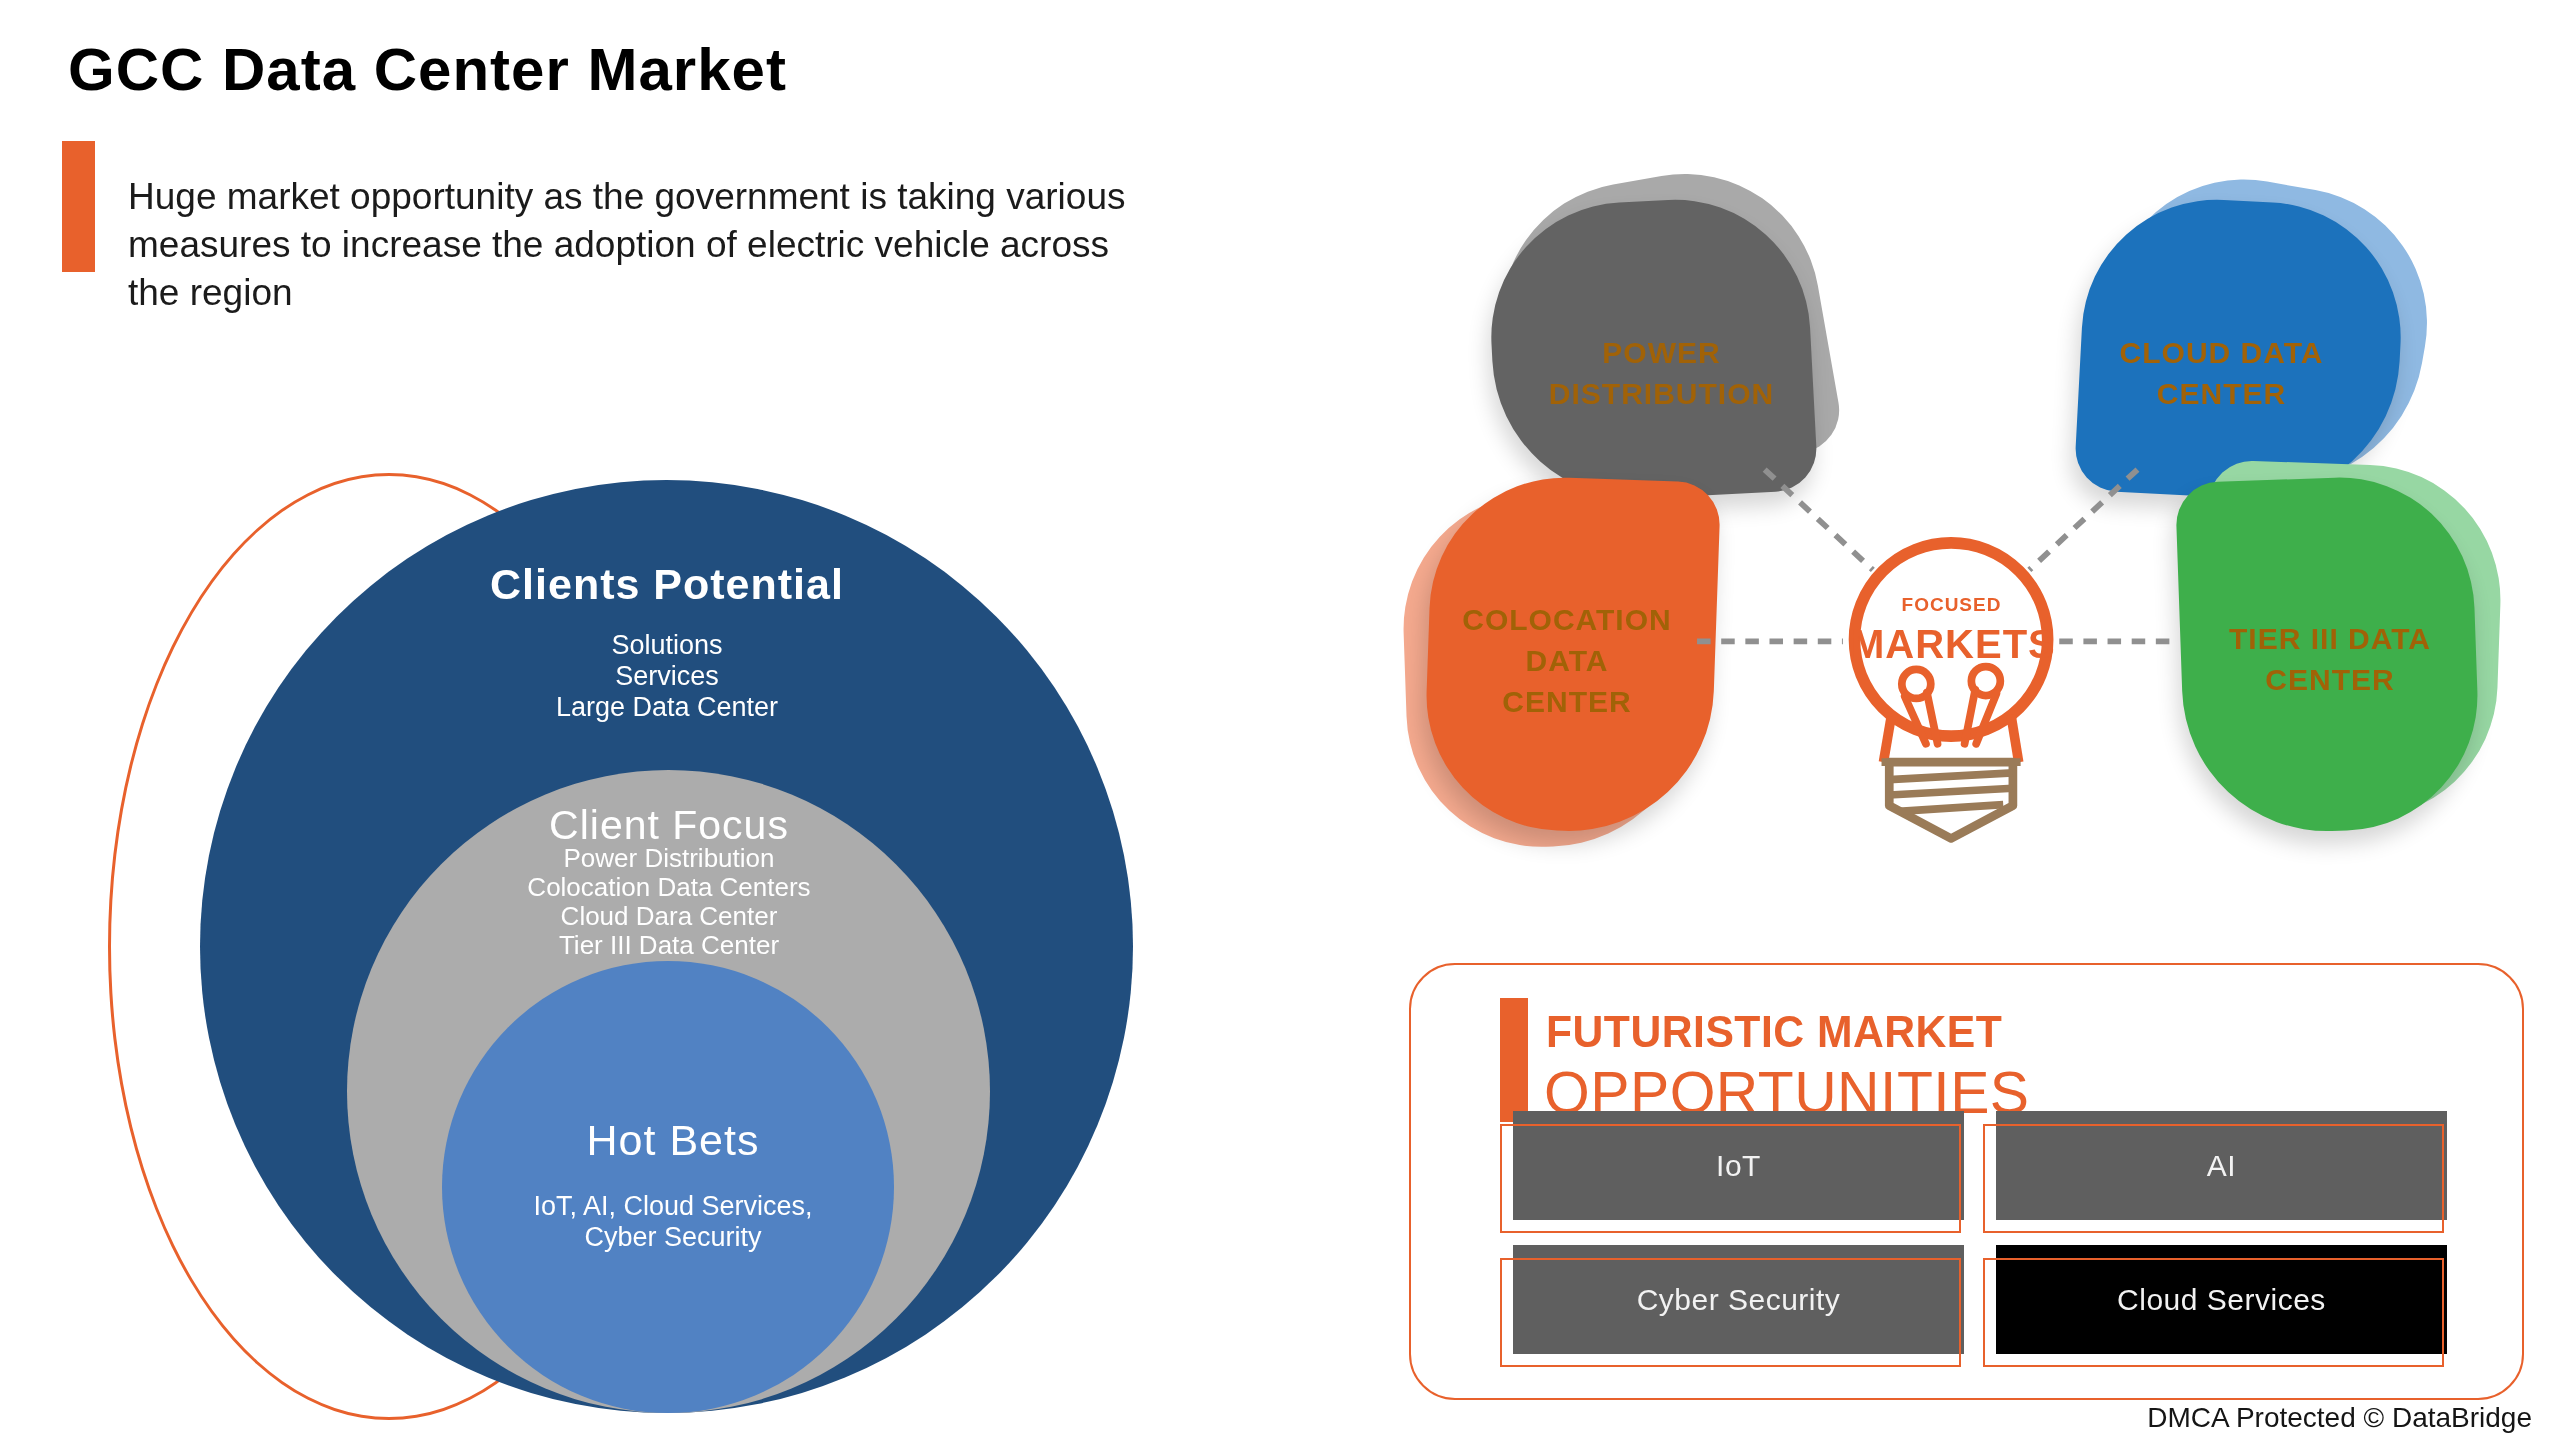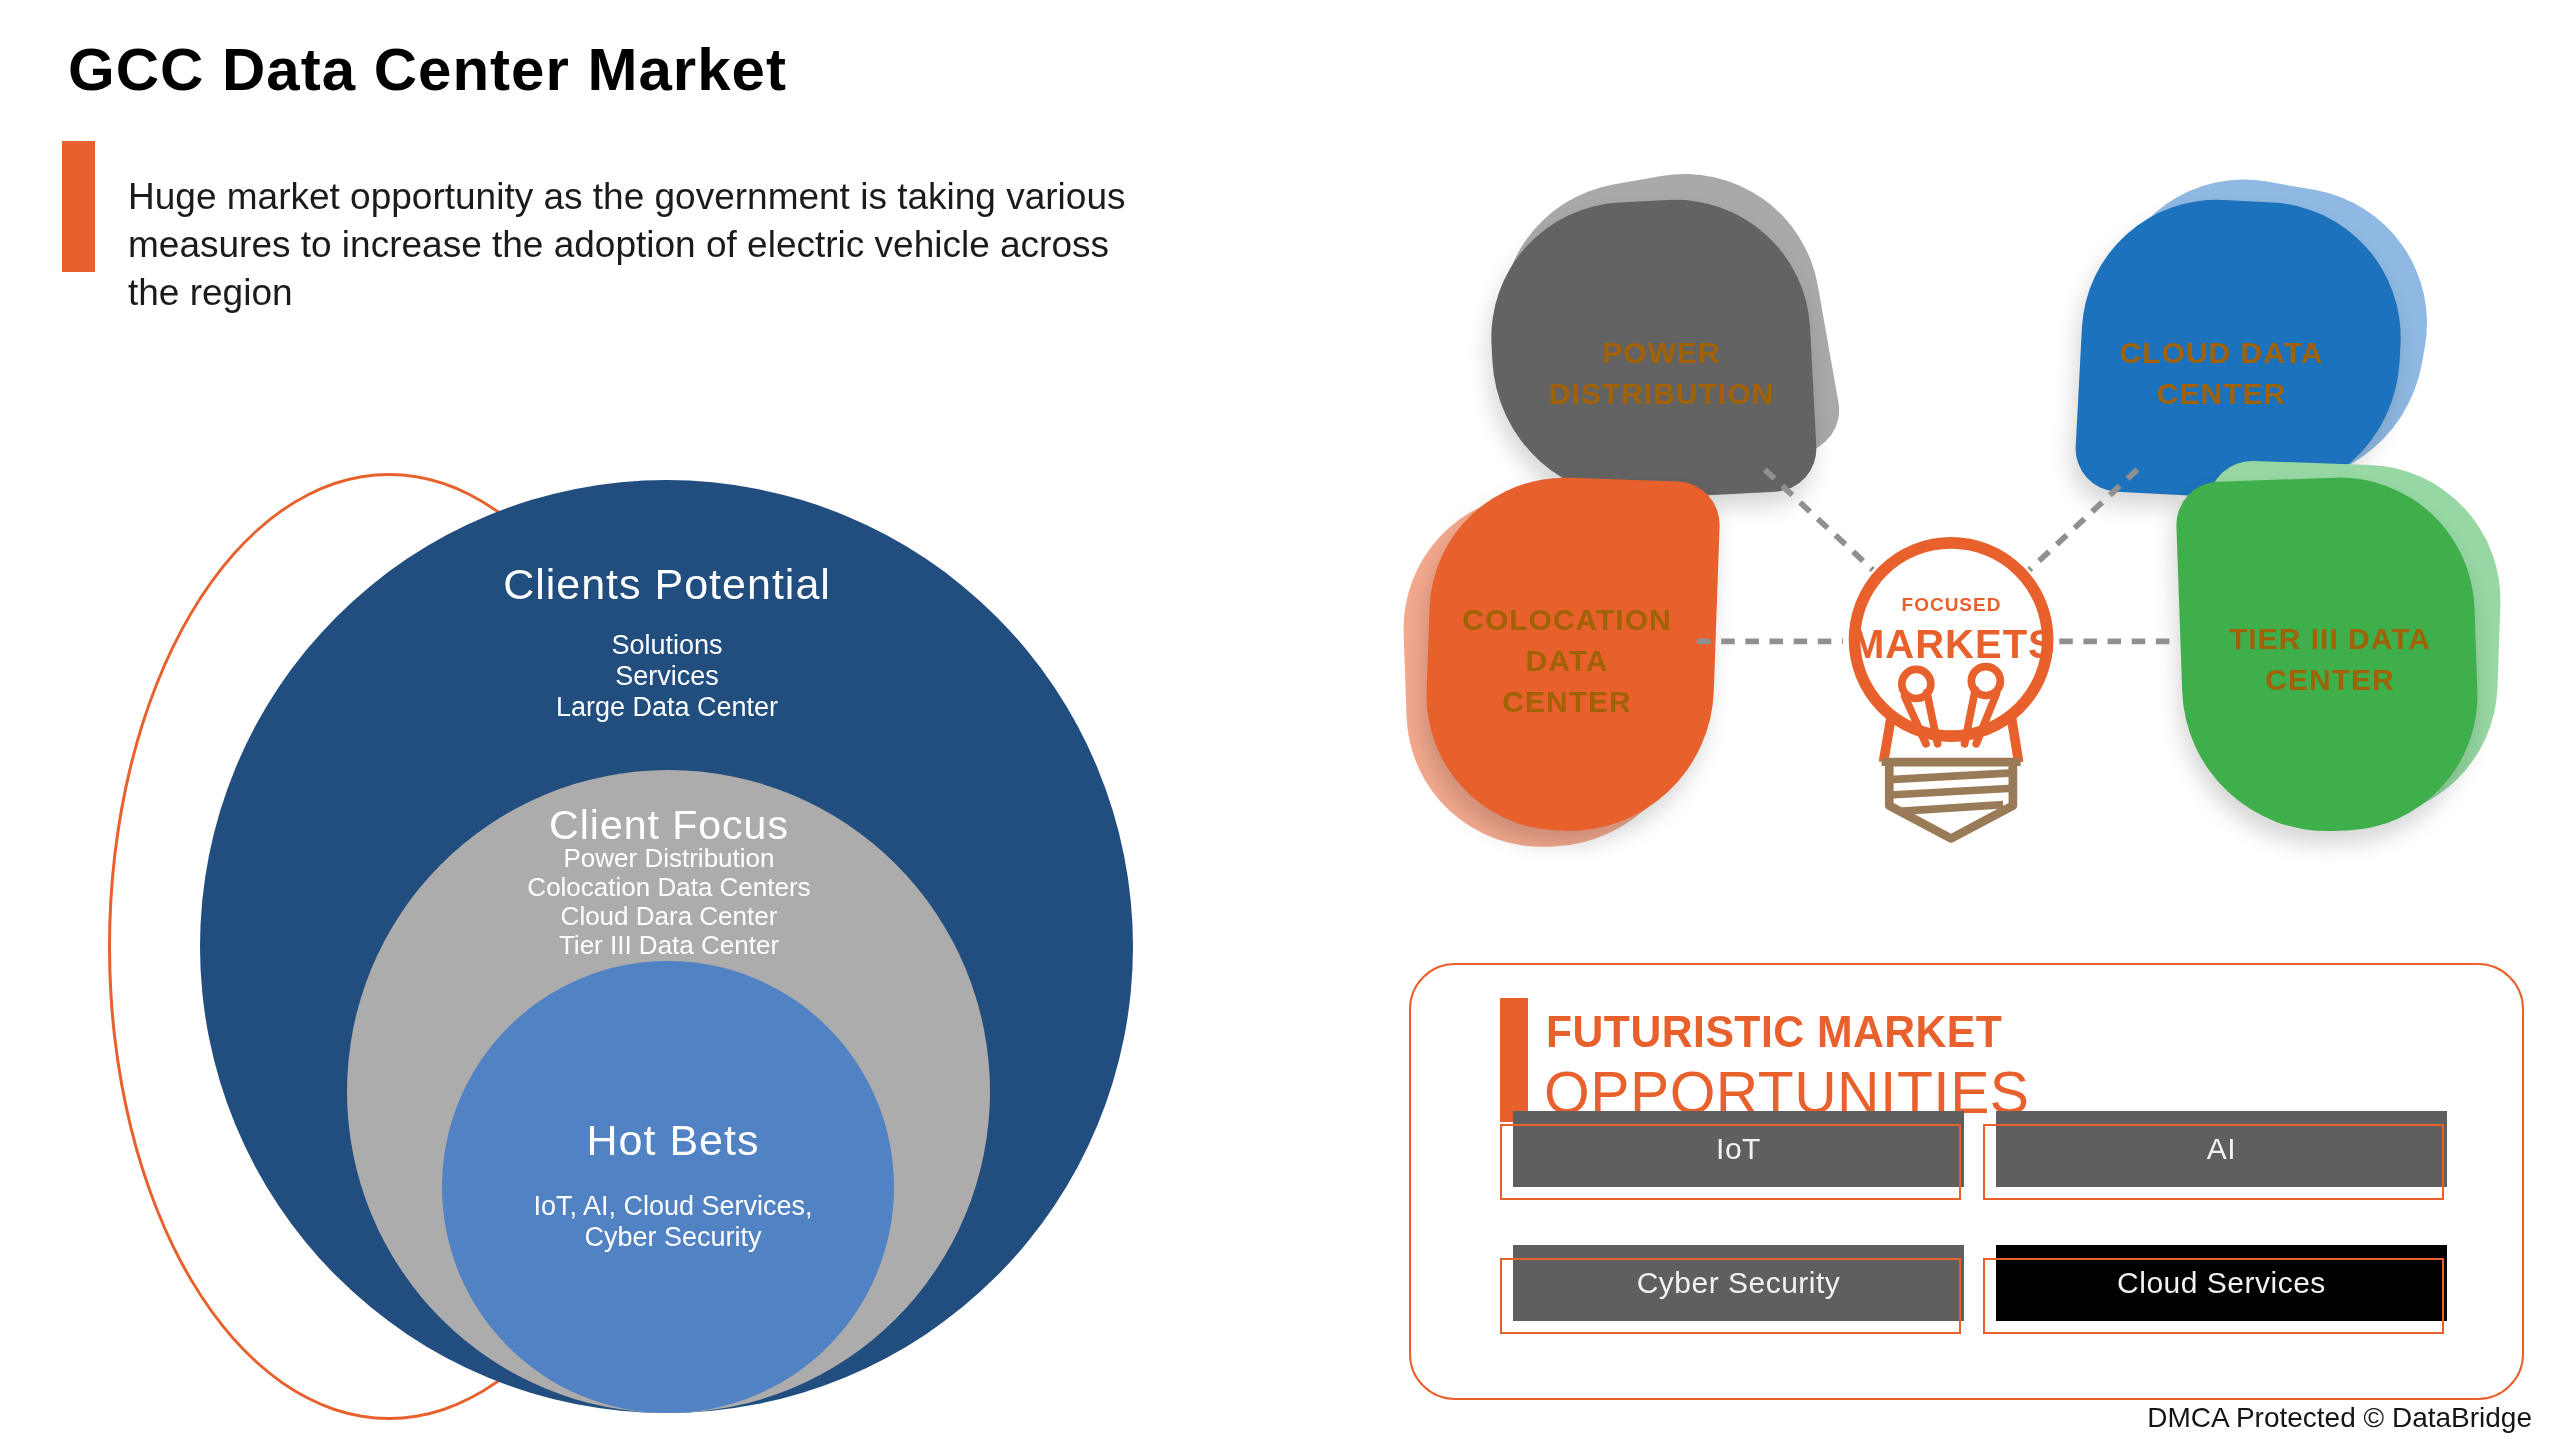--- a/index.html
+++ b/index.html
@@ -25,21 +25,21 @@
   
   .orange-ellipse{
     left:108px;top:473px;width:556px;height:941px;
     border:3.9px solid #E8612C;border-radius:50%;z-index:1;
   }
   .circle{border-radius:50%;}
   .c-outer{left:200px;top:480px;width:933px;height:933px;z-index:2;}
   .c-mid  {left:347px;top:770px;width:643px;height:643px;z-index:3;}
   .c-inner{left:442px;top:961px;width:452px;height:452px;z-index:4;}
   .venn-text{z-index:5;color:#ffffff;text-align:center;}
-  .venn-h1{left:377px;top:560px;width:580px;font-size:43px;letter-spacing:1px;}
+  .venn-h1{left:377px;top:560px;width:580px;font-size:43px;letter-spacing:1px;font-weight:bold;}
   .venn-l1{left:377px;top:630px;width:580px;font-size:27px;line-height:31px;}
   .venn-h2{left:379px;top:802px;width:580px;font-size:41px;letter-spacing:1px;}
   .venn-l2{left:379px;top:844px;width:580px;font-size:26px;line-height:29px;}
   .venn-h3{left:383px;top:1116px;width:580px;font-size:43px;letter-spacing:1px;}
   .venn-l3{left:383px;top:1191px;width:580px;font-size:27px;line-height:31px;}
 
   
   .blob{z-index:2;}
   .blob .echo,.blob .main{position:absolute;left:0;top:0;width:100%;height:100%;}
   .blob .main{box-shadow:-3.9px 13.5px 21px rgba(0,0,0,0.16);}
@@ -85,21 +85,21 @@
     left:135px;top:42px;width:869px;color:#E8612C;
     font-size:44px;font-weight:700;letter-spacing:0.5px;
     transform:scaleX(0.97);transform-origin:left top;
   }
   .panel-h2{
     left:133px;top:93px;width:869px;color:#E8612C;
     font-size:60px;font-weight:400;letter-spacing:0.5px;
     transform:scaleX(0.98);transform-origin:left top;
   }
   .opp-box{
-    width:451px;height:76px;display:flex;align-items:center;justify-content:center;
+    width:451px;height:109px;display:flex;align-items:center;justify-content:center;
     color:#F2F2F2;font-size:30px;letter-spacing:0.5px;
   }
   .opp-box::before{
     content:"";position:absolute;left:-12.6px;top:12.6px;
     width:calc(100% + 9.7px);height:100%;
     border:2.4px solid #E8612C;box-sizing:border-box;
   }
   .pos-iot{left:102px;top:146px;}
   .pos-ai{left:585px;top:146px;}
   .pos-cyber{left:102px;top:280px;}

